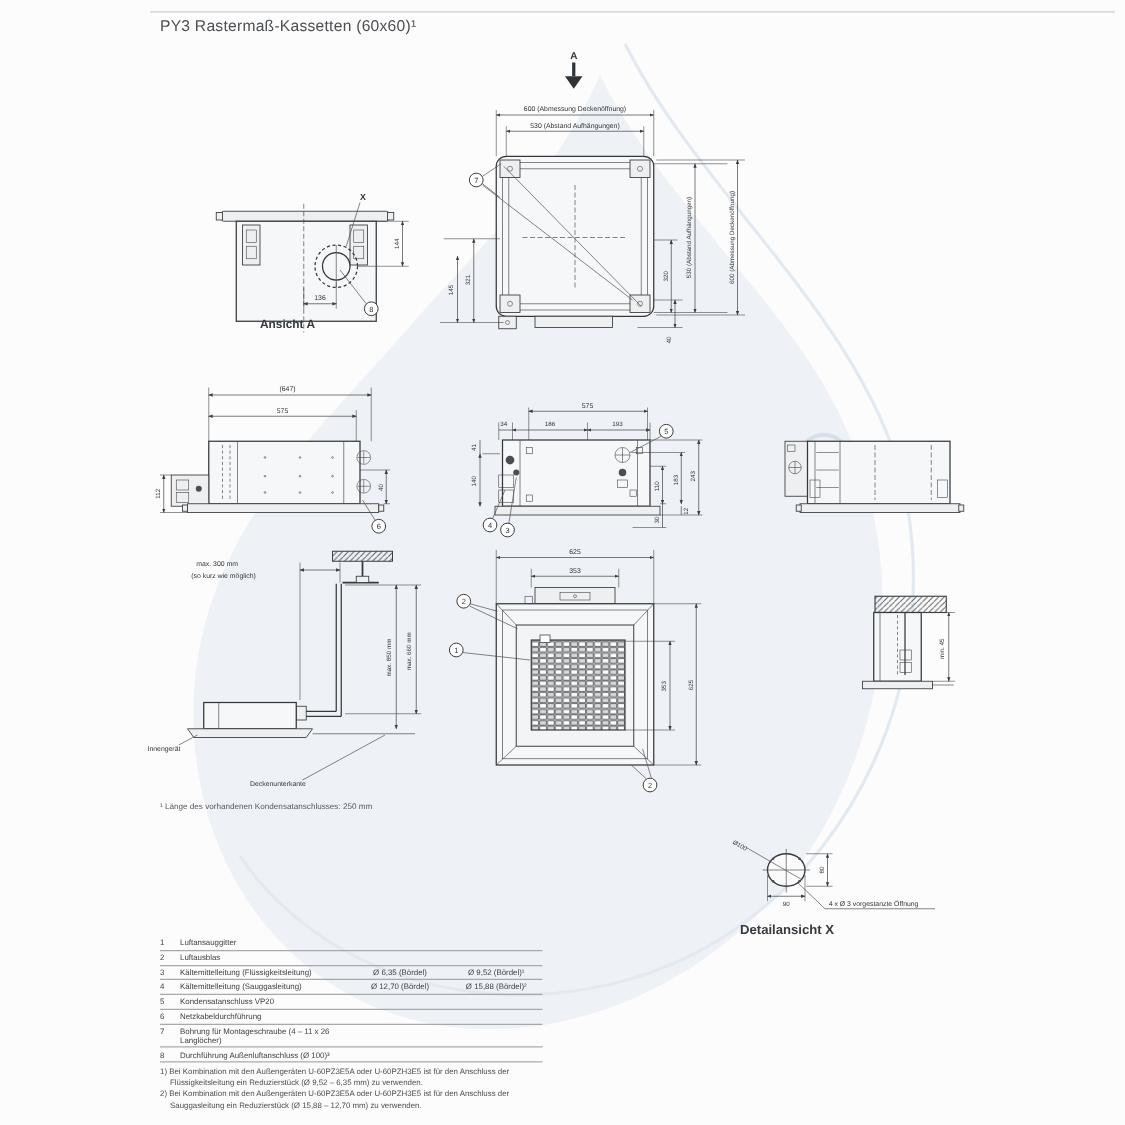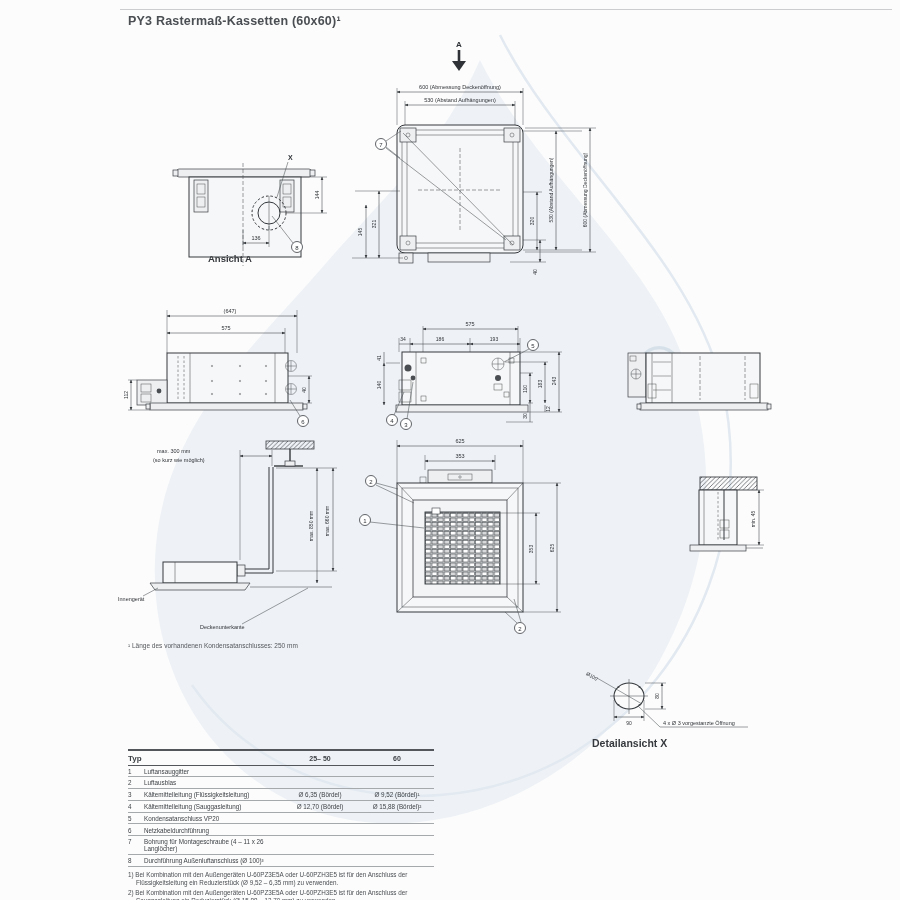--- a/index.html
+++ b/index.html
@@ -1,19 +1,19 @@
 <!DOCTYPE html>
 <html><head>
 <meta charset="utf-8">
 <style>
   html,body{margin:0;padding:0;background:#ffffff;}
   .page{position:relative;width:900px;height:900px;background:#fcfcfc;overflow:hidden;
         font-family:"Liberation Sans",sans-serif;color:#3e4246;}
   .rule{position:absolute;left:120px;top:9px;width:772px;height:1px;background:#cbcdcf;}
-  .title{position:absolute;left:128px;top:14px;font-size:12.5px;font-weight:bold;
+  .title{position:absolute;left:128px;top:14px;font-size:12.5px;font-weight:normal;
          color:#4b4f53;letter-spacing:.2px;}
   .fn1{position:absolute;left:128px;top:642px;font-size:6.5px;color:#55585c;}
   svg.draw{position:absolute;left:0;top:0;}
   
   .ln{stroke:#34383c;stroke-width:1;fill:none}
   .lt{stroke:#4a4e52;stroke-width:.55;fill:none}
   .lf{fill:#f6f7f8;stroke:#34383c;stroke-width:1}
   .lfe{fill:#edeff0;stroke:#3a3e42;stroke-width:.7}
   .dm{stroke:#3a3e42;stroke-width:.45;fill:none}
   .dim{stroke:#3a3e42;stroke-width:.55;fill:none}
@@ -409,25 +409,20 @@
       <line class="lt" x1="638" y1="706" x2="660" y2="727" stroke-width="0.5"></line>
       <line class="lt" x1="660" y1="727" x2="748" y2="727" stroke-width="0.5"></line>
       <text class="d" x="663" y="725">4 x Ø 3 vorgestanzte Öffnung</text>
       <text x="592" y="747" font-size="10.5" font-weight="bold" fill="#36393d">Detailansicht X</text>
     </g>
   </svg>
 
   <div class="fn1">¹ Länge des vorhandenen Kondensatanschlusses: 250 mm</div>
 
   <div class="tbl">
-    <div class="row thead">
-      <span class="cA">Typ</span>
-      <span class="cB">25– 50</span>
-      <span class="cC">60</span>
-    </div>
     <div class="row">
       <span class="cA">
           <span class="c-no">1</span>
           <span class="c-label">Luftansauggitter</span>
         </span>
       <span class="cB"></span>
       <span class="cC"></span>
     </div>
     <div class="row">
       <span class="cA">

